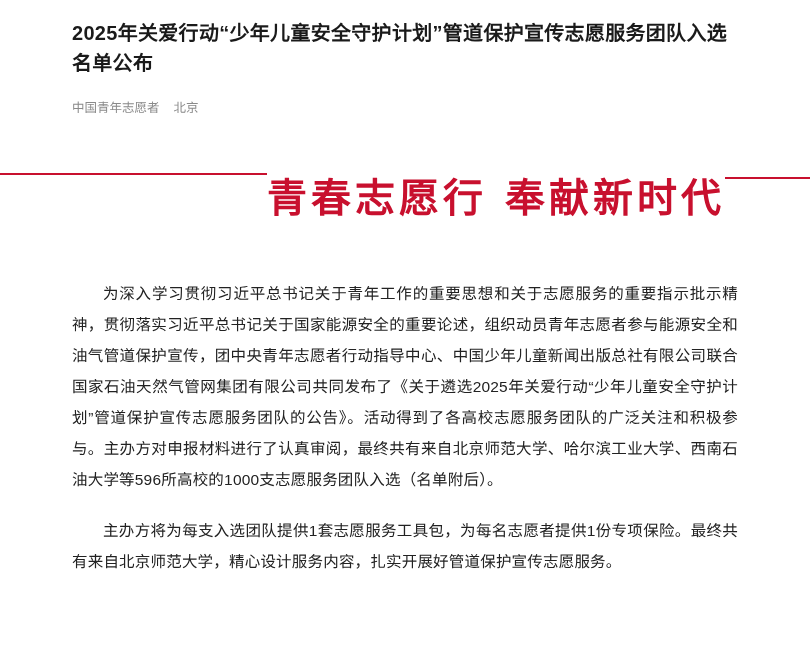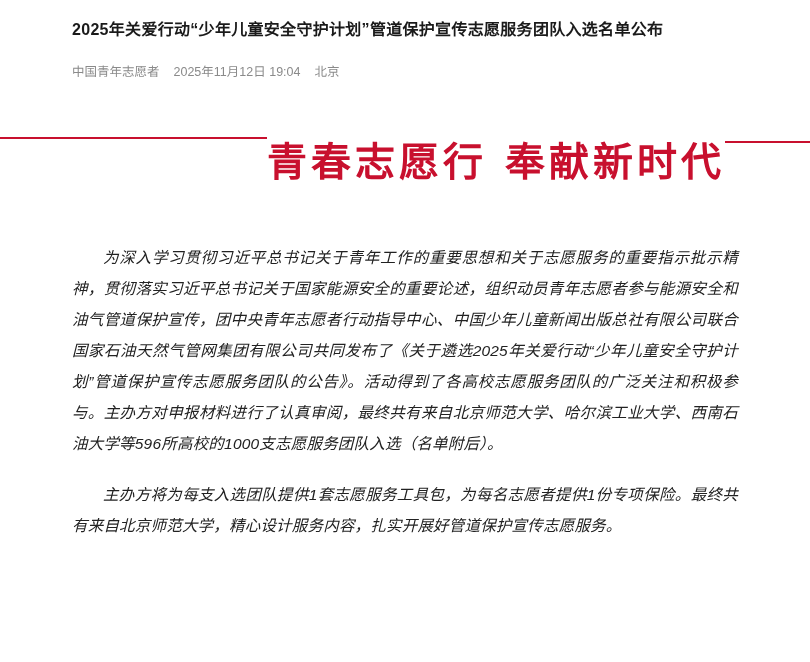--- a/index.html
+++ b/index.html
@@ -19,21 +19,21 @@
     width: 810px;
     height: 662px;
     background: #ffffff;
     box-sizing: border-box;
   }
   .article {
     padding: 18px 72px 0 72px;
     box-sizing: border-box;
   }
   .headline {
-    font-size: 16px;
+    font-size: 20px;
     font-weight: 700;
     line-height: 1.5;
     color: #1a1a1a;
     letter-spacing: 0.3px;
     margin: 0 0 22px 0;
     font-family: "Liberation Sans", "DejaVu Sans", sans-serif;
   }
   .meta {
     font-size: 12.5px;
     color: #8a8a8a;
@@ -85,34 +85,32 @@
   }
   .para {
     font-size: 15.5px;
     line-height: 2.0;
     color: #222222;
     text-align: justify;
     text-justify: inter-ideograph;
     margin: 0 0 20px 0;
     text-indent: 2em;
     letter-spacing: 0.2px;
-    font-style: italic;
   }
 </style>
 </head>
 <body>
 
 <div class="page">
   <div class="article">
 
     <h1 class="headline">2025年关爱行动“少年儿童安全守护计划”管道保护宣传志愿服务团队入选名单公布</h1>
 
     <div class="meta">
       <span>中国青年志愿者</span>
-      <span>2025年11月12日 19:04</span>
       <span>北京</span>
     </div>
 
     <div class="banner">
       <div class="heart-wrap">
         <svg viewBox="0 0 118 104" width="118" height="104" aria-hidden="true">
           <path d="M59 100 C 30 80, 4 58, 4 34 C 4 14, 19 3, 33 3 C 45 3, 54 11, 59 19 C 64 11, 73 3, 85 3 C 99 3, 114 14, 114 34 C 114 58, 88 80, 59 100 Z" fill="#c8102e"></path>
           <path d="M36 86 C 24 72, 20 57, 25 45 C 29 35, 39 30, 49 32 C 56 33, 61 38, 63 44 L 57 46 C 55 42, 52 39, 47 38 C 40 37, 34 41, 32 48 C 29 58, 33 70, 42 81 Z" fill="#ffffff"></path>
           <path d="M58 44 C 62 39, 69 37, 75 40 C 82 43, 85 50, 83 57 C 81 64, 74 73, 63 82 C 56 76, 50 68, 48 61 C 46 54, 50 47, 58 44 Z" fill="#ffffff"></path>
           <rect x="44" y="52" width="34" height="7" rx="3.5" fill="#c8102e" transform="rotate(-8 61 55)"></rect>

